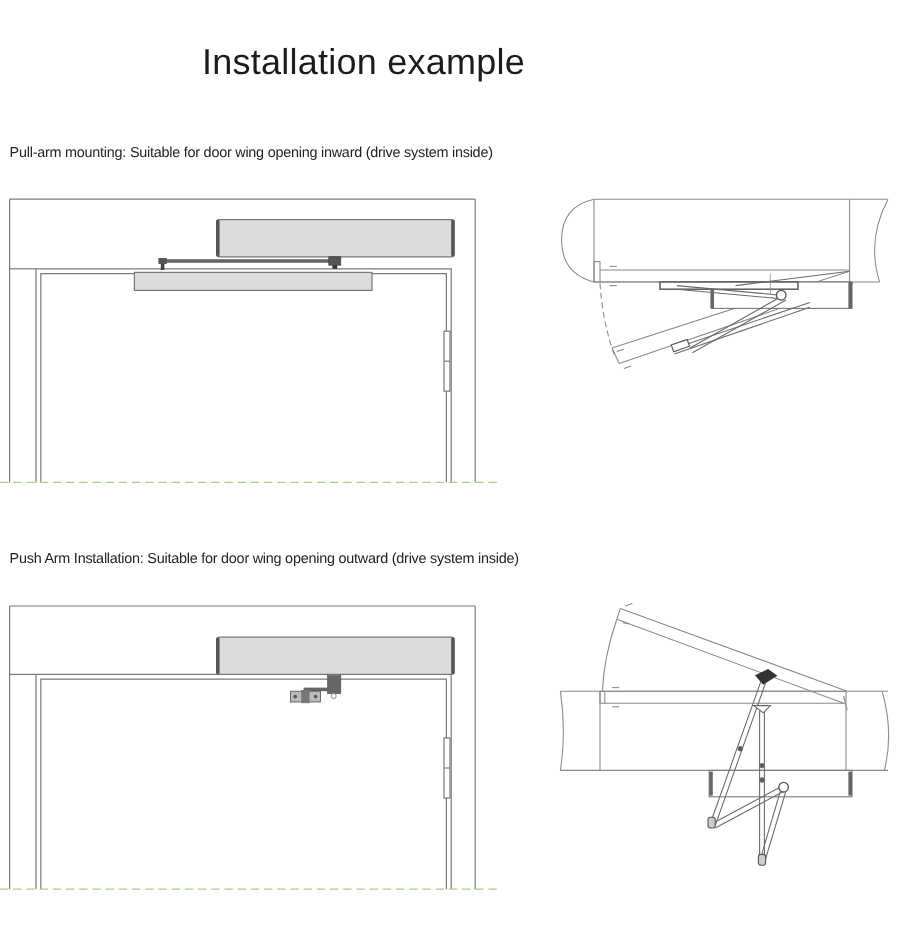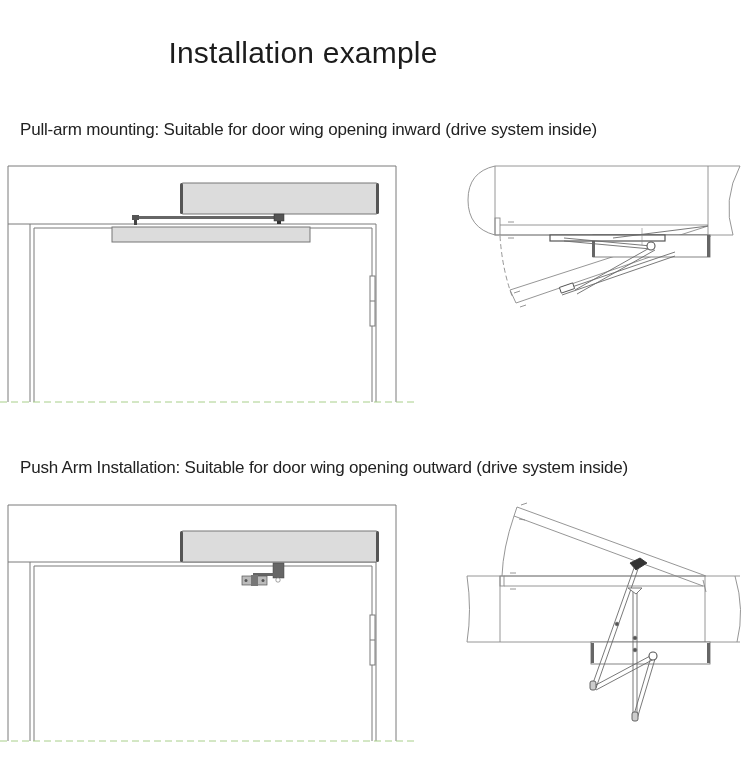--- a/index.html
+++ b/index.html
@@ -1,20 +1,20 @@
 <!DOCTYPE html>
 <html><head>
   <meta charset="utf-8">
   <style>
     html, body { margin: 0; padding: 0; background: #ffffff; }
     body { width: 750px; height: 780px; position: relative; overflow: hidden;
            font-family: "Liberation Sans", "DejaVu Sans", sans-serif; color: #1e1e1e; }
     .title { position: absolute; top: 36px; left: 0; width: 606px; text-align: center;
              font-size: 30px; font-weight: 300; letter-spacing: 0.2px; color: #1c1c1c; }
-    .caption { position: absolute; left: 20px; font-size: 17px; color: #222; letter-spacing: -0.2px; white-space: nowrap; }
+    .caption { position: absolute; left: 8px; font-size: 12px; color: #222; letter-spacing: -0.2px; white-space: nowrap; }
     .cap1 { top: 120px; }
     .cap2 { top: 458px; }
     svg.drawing { position: absolute; left: 0; top: 0; }
   </style>
 </head>
 <body>
 
 <div class="title">Installation example</div>
 
 <div class="caption cap1">Pull-arm mounting: Suitable for door wing opening inward (drive system inside)</div>

